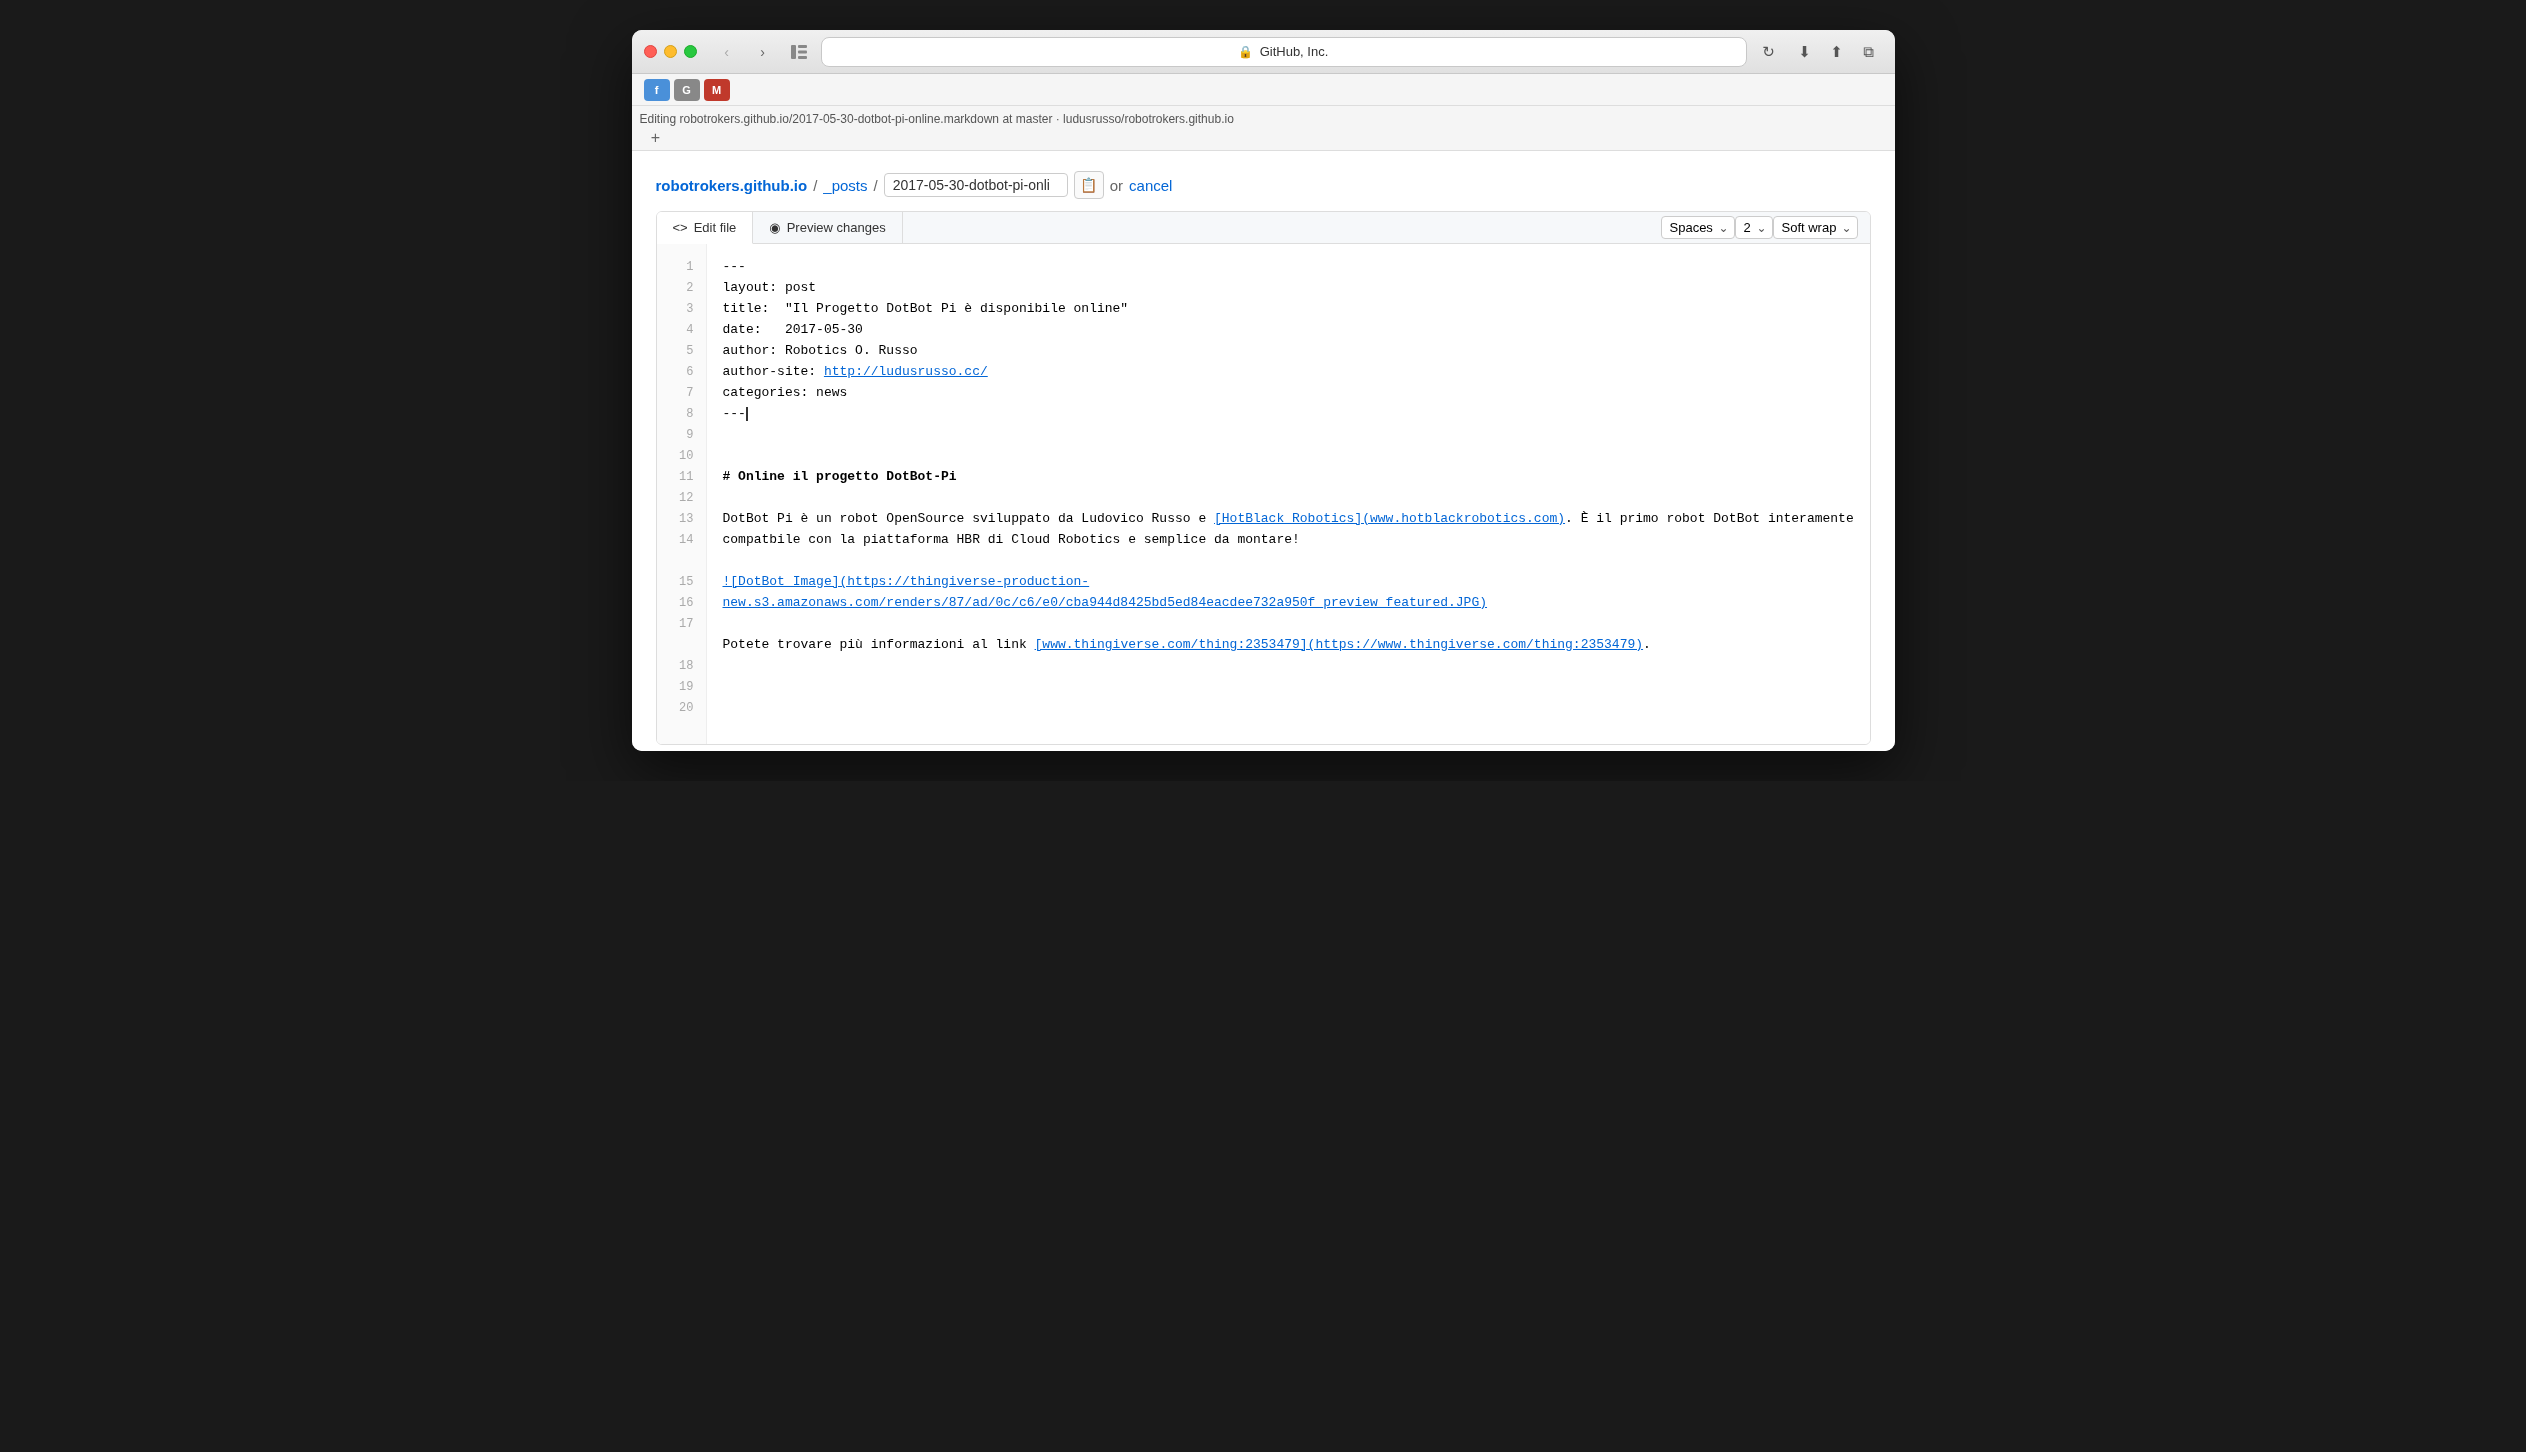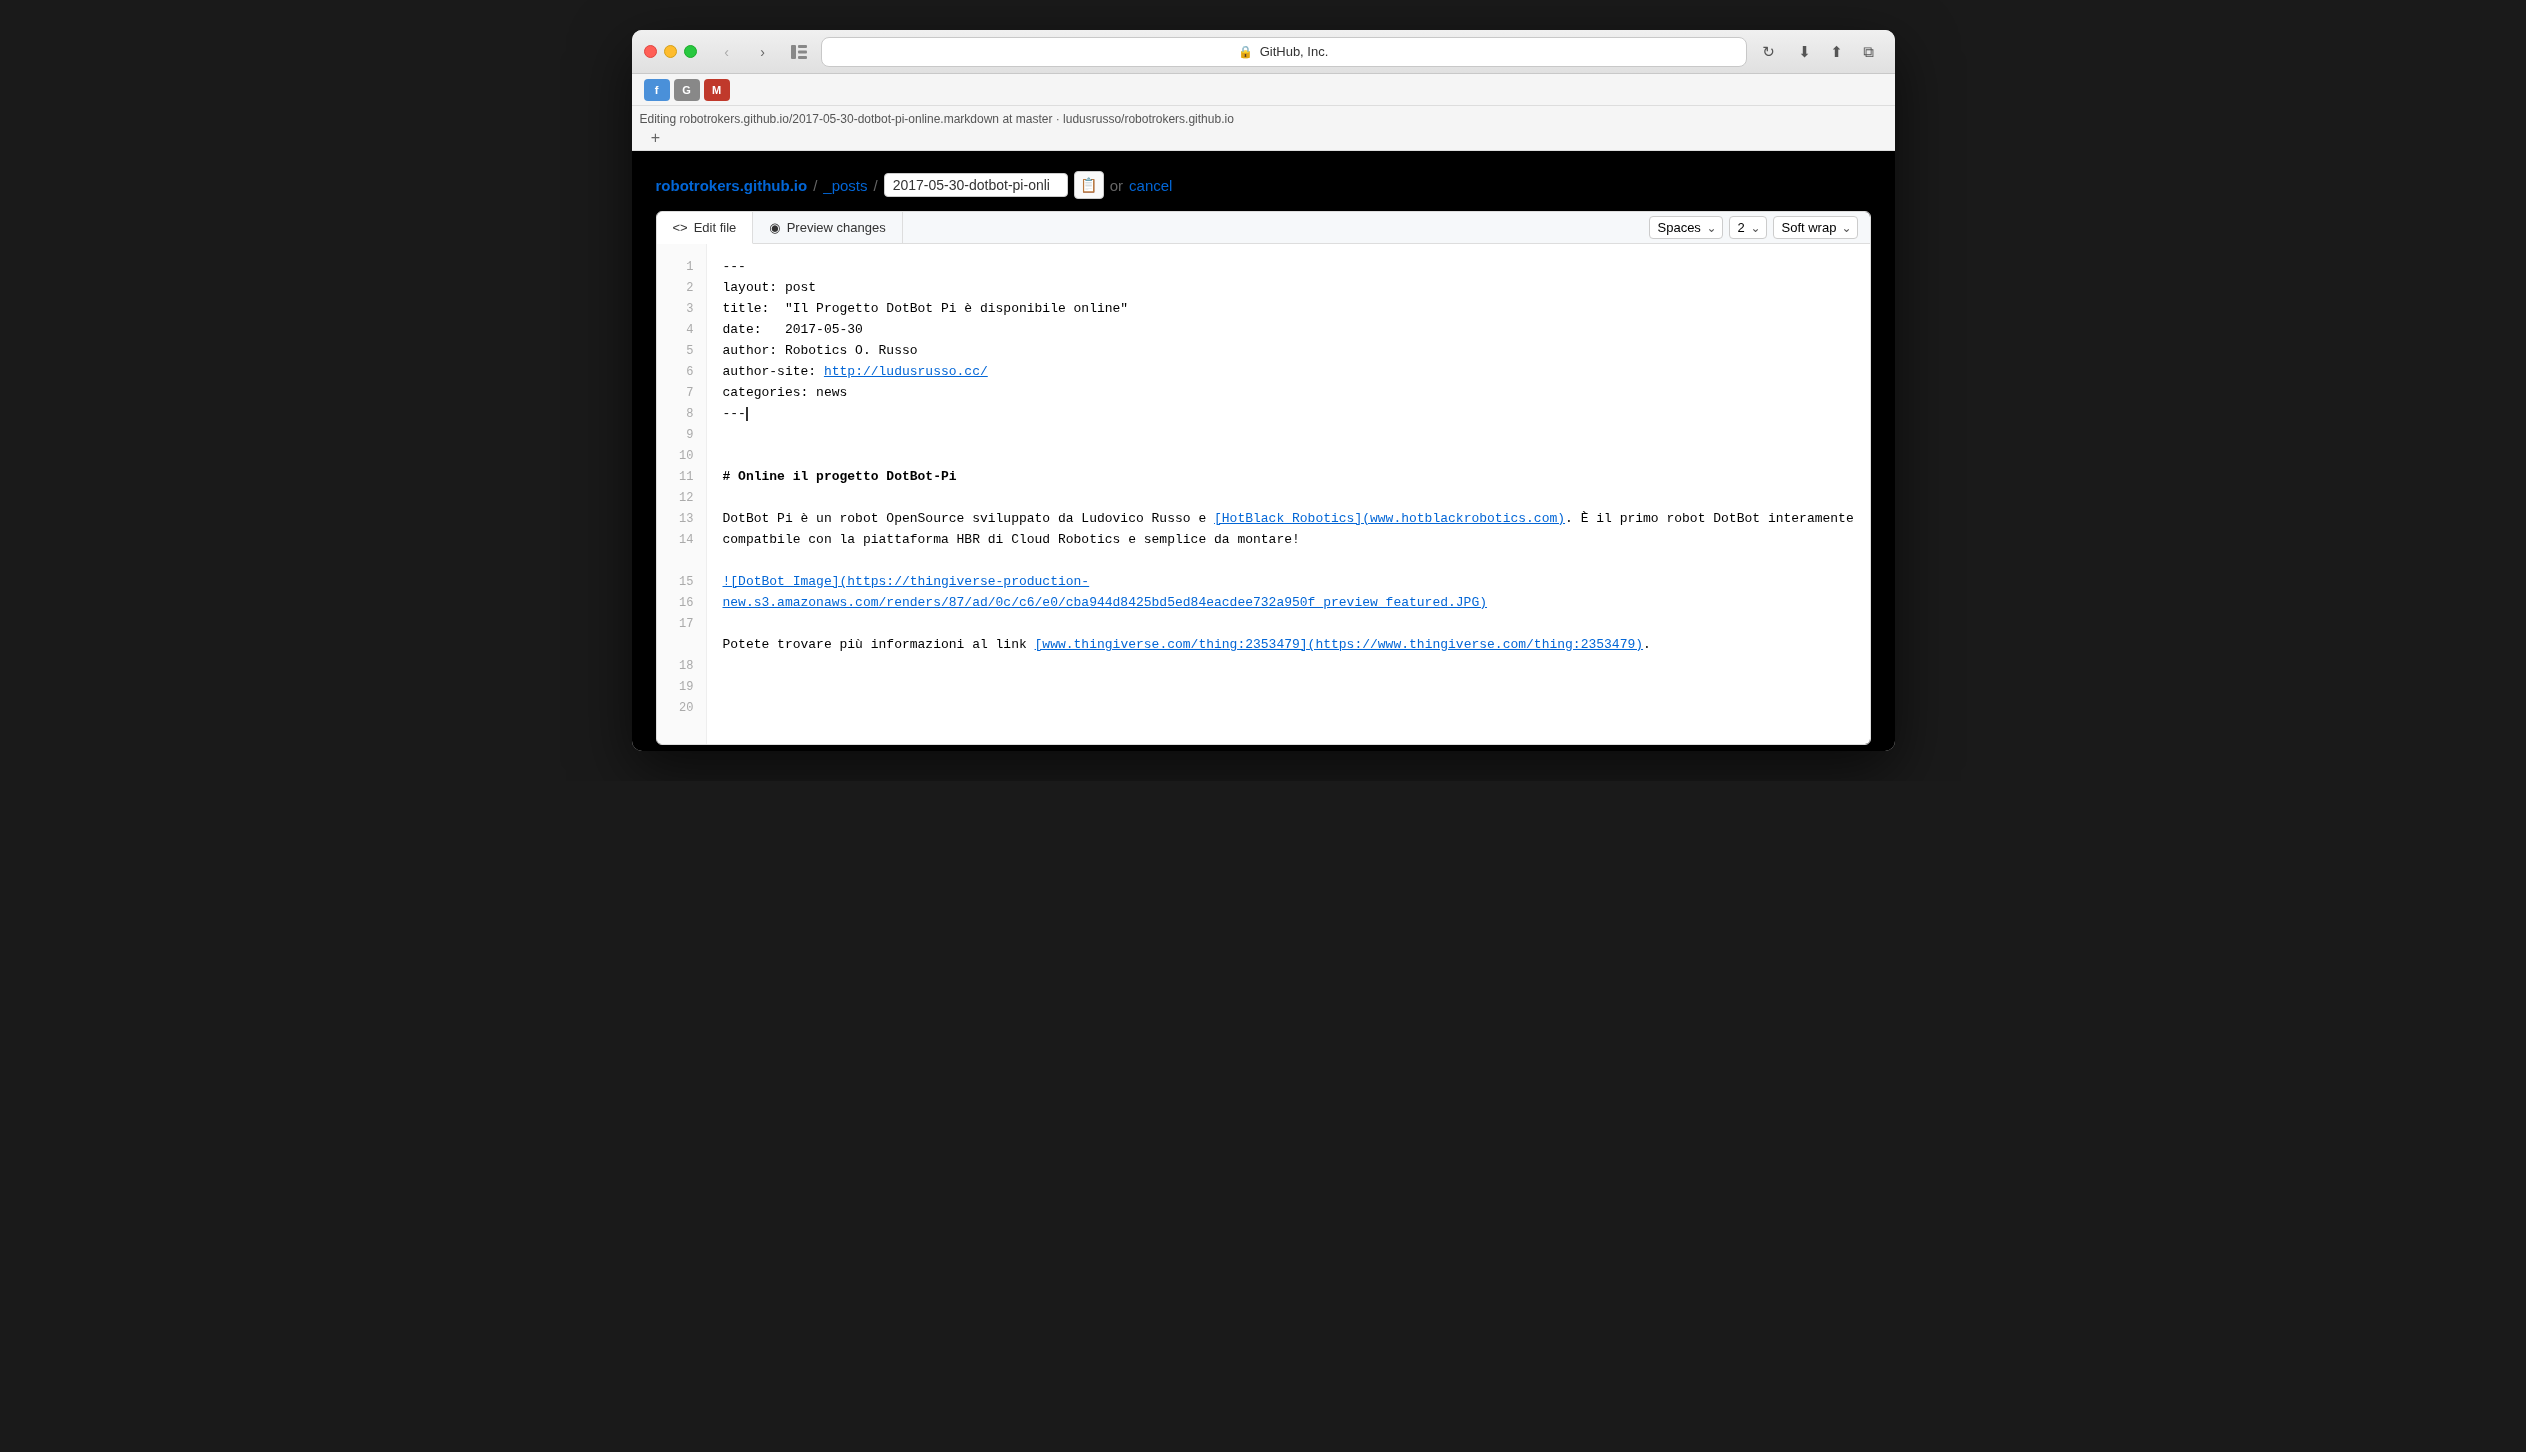--- a/index.html
+++ b/index.html
@@ -163,21 +163,21 @@
       color: #666;
       font-size: 16px;
       margin-left: 4px;
       display: flex;
       align-items: center;
       justify-content: center;
     }
 
     
     .page-content {
-      background: #000000;
+      background: #ffffff;
       min-height: 600px;
       padding: 16px 0 0 0;
     }
 
     .breadcrumb-bar {
       padding: 4px 24px 12px;
       display: flex;
       align-items: center;
       gap: 6px;
       font-size: 15px;
@@ -260,21 +260,20 @@
     .editor-tab.active {
       background: white;
       border-bottom: 1px solid white;
       margin-bottom: -1px;
     }
 
     .editor-toolbar {
       margin-left: auto;
       display: flex;
       align-items: center;
-      gap: 6px;
       padding: 4px 12px;
     }
 
     .select-control {
       border: 1px solid #ccc;
       border-radius: 4px;
       padding: 3px 8px;
       font-size: 13px;
       background: white;
       cursor: pointer;

